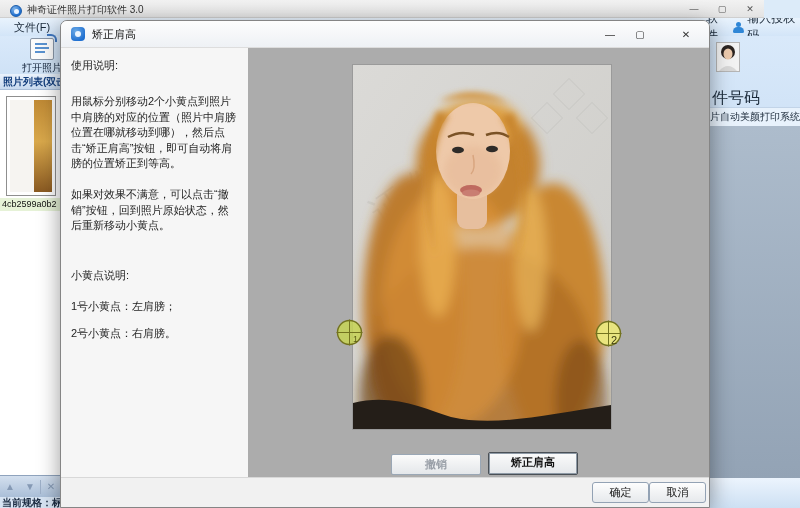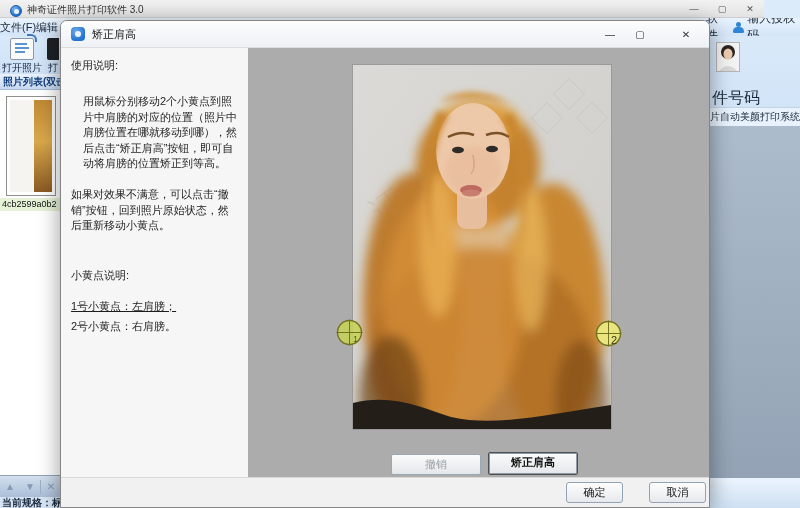--- a/index.html
+++ b/index.html
@@ -8,27 +8,27 @@
   .abs{position:absolute;}
 
   
   #titlebar{left:0;top:0;width:764px;height:18px;background:linear-gradient(180deg,#f2f2f2,#e3e3e3);border-bottom:1px solid #cfcfcf;display:flex;align-items:flex-end;padding-left:10px;}
   .applogo{width:12px;height:12px;border-radius:50%;background:radial-gradient(circle at 35% 30%,#7fb3e8,#1f6fd0 70%);border:1px solid #1a5cab;position:relative;flex:0 0 auto;}
   .applogo::after{content:"";position:absolute;left:3px;top:3px;width:5px;height:5px;border-radius:50%;background:#eaf4ff;}
   #main-title{font-size:10px;color:#333;margin-left:5px;white-space:nowrap;}
   .winctl{display:flex;margin-left:auto;height:100%;align-items:center;}
   .winctl span{width:28px;text-align:center;font-size:9px;color:#555;cursor:default;}
   #menubar{left:0;top:18px;width:800px;height:18px;background:linear-gradient(180deg,#e9f3fd,#d3e5f8);display:flex;align-items:center;font-size:11px;color:#1b2a3a;}
-  .menu-item{padding:0 0;white-space:nowrap;}
+  .menu-item{padding:0 14px;white-space:nowrap;}
   #menubar-right{left:706px;top:18px;width:94px;height:18px;display:flex;align-items:center;font-size:12px;color:#1b2a3a;overflow:hidden;}
   .usericon{width:11px;height:11px;position:relative;margin:0 3px 0 6px;flex:0 0 auto;}
   .usericon::before{content:"";position:absolute;left:3px;top:0;width:5px;height:5px;border-radius:50%;background:#2f86d6;}
   .usericon::after{content:"";position:absolute;left:0;top:5px;width:11px;height:6px;border-radius:6px 6px 2px 2px;background:#2f86d6;}
   #toolbar{left:0;top:36px;width:800px;height:38px;background:linear-gradient(180deg,#d9e9fa,#cfe2f6);}
-  .toolbtn{position:absolute;top:2px;width:44px;text-align:center;font-size:10px;color:#15253c;}
+  .toolbtn{position:absolute;top:2px;width:44px;text-align:center;font-size:10px;color:#15253c;margin-left:20px;}
   .openicon{width:24px;height:22px;margin:0 auto 1px;position:relative;background:#fbfbfb;border:1px solid #8a97a8;border-radius:2px;}
   .openicon i{position:absolute;left:4px;height:2px;background:#5a92d0;}
   .openicon i:nth-child(1){top:4px;width:12px;}
   .openicon i:nth-child(2){top:8px;width:14px;}
   .openicon i:nth-child(3){top:12px;width:10px;}
   .openicon b{position:absolute;right:-4px;top:-5px;width:10px;height:8px;border:2px solid #3f77c0;border-left:none;border-bottom:none;border-radius:0 6px 0 0;}
   .darkicon{width:12px;height:22px;margin:0 auto 1px;background:#1d2126;border-radius:2px 0 0 2px;}
 
   
   #left-panel{left:0;top:74px;width:62px;height:434px;background:#ffffff;border-right:1px solid #9fb0c4;}
@@ -55,35 +55,35 @@
   #dlg-titlebar{position:absolute;left:0;top:0;width:100%;height:27px;background:linear-gradient(180deg,#fdfdfd,#eef1f5);border-bottom:1px solid #dddddd;display:flex;align-items:center;}
   .dlglogo{width:14px;height:14px;border-radius:4px;background:radial-gradient(circle at 35% 30%,#6aa9e6,#1f6fd0 75%);margin-left:10px;position:relative;flex:0 0 auto;}
   .dlglogo::after{content:"";position:absolute;left:4px;top:4px;width:6px;height:6px;border-radius:50%;background:#eaf4ff;}
   #dlg-title{font-size:11px;color:#111;margin-left:7px;}
   #dlg-ctl{position:absolute;right:8px;top:0;height:27px;display:flex;align-items:center;}
   #dlg-ctl span{width:30px;text-align:center;font-size:10px;color:#333;cursor:default;}
   #dlg-ctl .gap{width:16px;}
   #dlg-body{position:absolute;left:0;top:27px;width:650px;height:431px;display:flex;}
   #instructions{width:187px;height:100%;background:#f6f6f6;padding:10px 9px 0 10px;font-size:11px;color:#1d1d1d;line-height:1.4;}
   #instructions .h{margin-bottom:21px;}
-  #instructions .p1{margin-bottom:16px;margin-left:12px;}
+  #instructions .p1{margin-bottom:16px;}
   #instructions .p2{margin-bottom:34px;}
   #instructions .dh{margin-bottom:16px;}
-  #instructions .d1{margin-bottom:5px;text-decoration:underline;}
+  #instructions .d1{margin-bottom:12px;}
   #content{position:relative;flex:1;background:#acacac;}
   #photo{position:absolute;left:105px;top:17px;width:258px;height:364px;box-shadow:0 0 0 1px #9a9a9a;}
   
   .ypoint{position:absolute;width:27px;height:27px;}
   #point1{left:88px;top:271px;}
   #point2{left:347px;top:272px;}
   
   .gbtn{position:absolute;height:21px;width:90px;font-size:11px;text-align:center;line-height:19px;background:linear-gradient(180deg,#fbfbfb,#e4e7ea);border:1px solid #9aa7b5;border-radius:2px;color:#111;}
-  #btn-undo{left:143px;top:406px;color:#9aa0a8;}
+  #btn-undo{left:143px;top:406px;color:#9aa0a8;font-weight:bold;}
   #btn-correct{left:240px;top:404px;height:23px;border:1px solid #4a5056;box-shadow:0 0 0 1px #8e9aa6 inset;font-weight:bold;}
-  #dlg-footer{position:absolute;left:0;bottom:0;width:650px;height:30px;background:#f1f1f1;border-top:1px solid #d8d8d8;display:flex;justify-content:flex-end;align-items:center;gap:26px;padding-right:5px;}
+  #dlg-footer{position:absolute;left:0;bottom:0;width:650px;height:30px;background:#f1f1f1;border-top:1px solid #d8d8d8;display:flex;justify-content:flex-end;align-items:center;gap:0;padding-right:5px;}
   .fbtn{width:57px;height:21px;font-size:11px;line-height:19px;text-align:center;background:linear-gradient(180deg,#fdfdfd,#e6e9ec);border:1px solid #93a2b4;border-radius:3px;color:#111;}
 </style>
 </head>
 <body>
 
 <div id="screen">
 
   <div id="titlebar" class="abs">
     <div class="applogo"></div>
     <span id="main-title">神奇证件照片打印软件 3.0</span>

